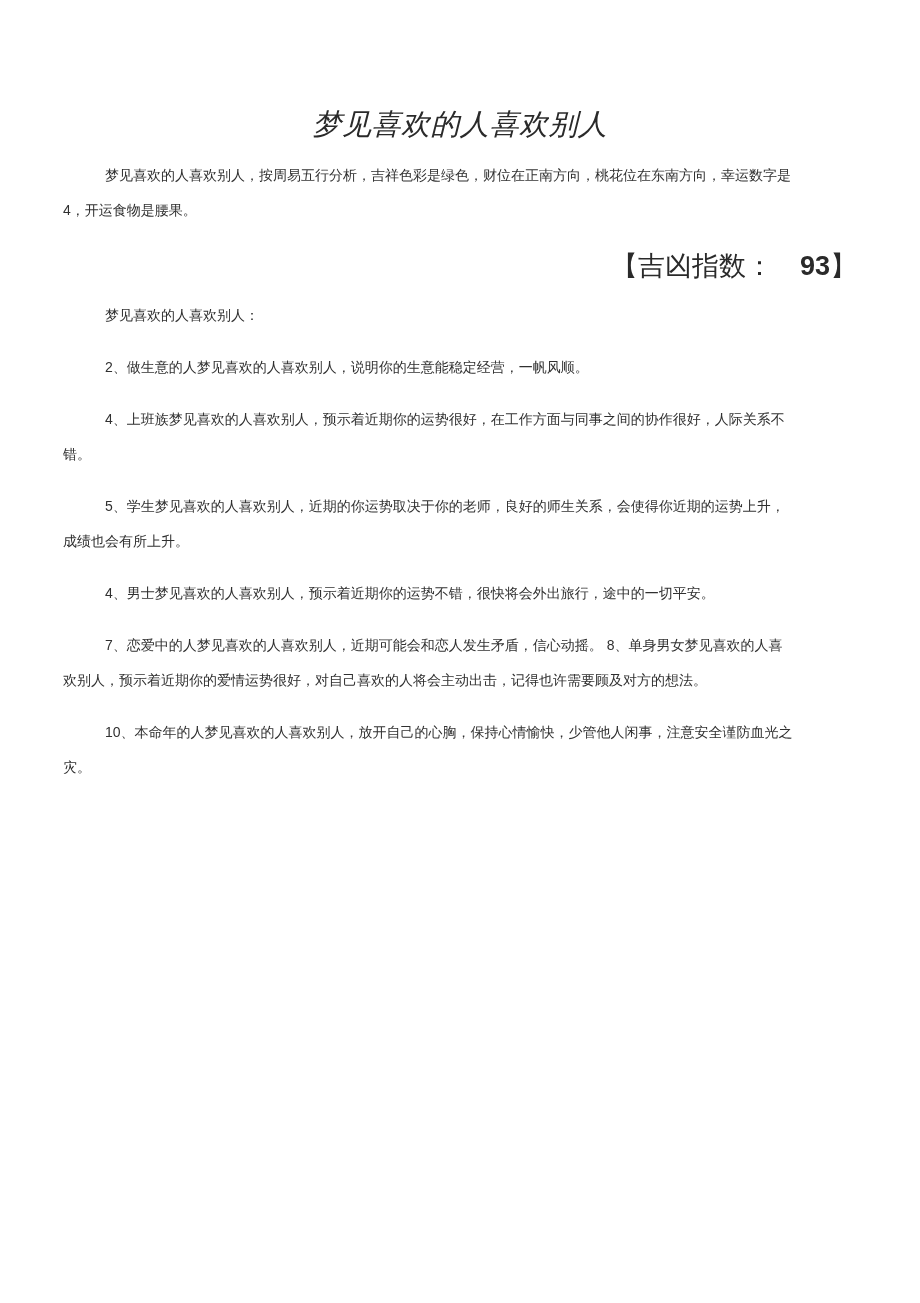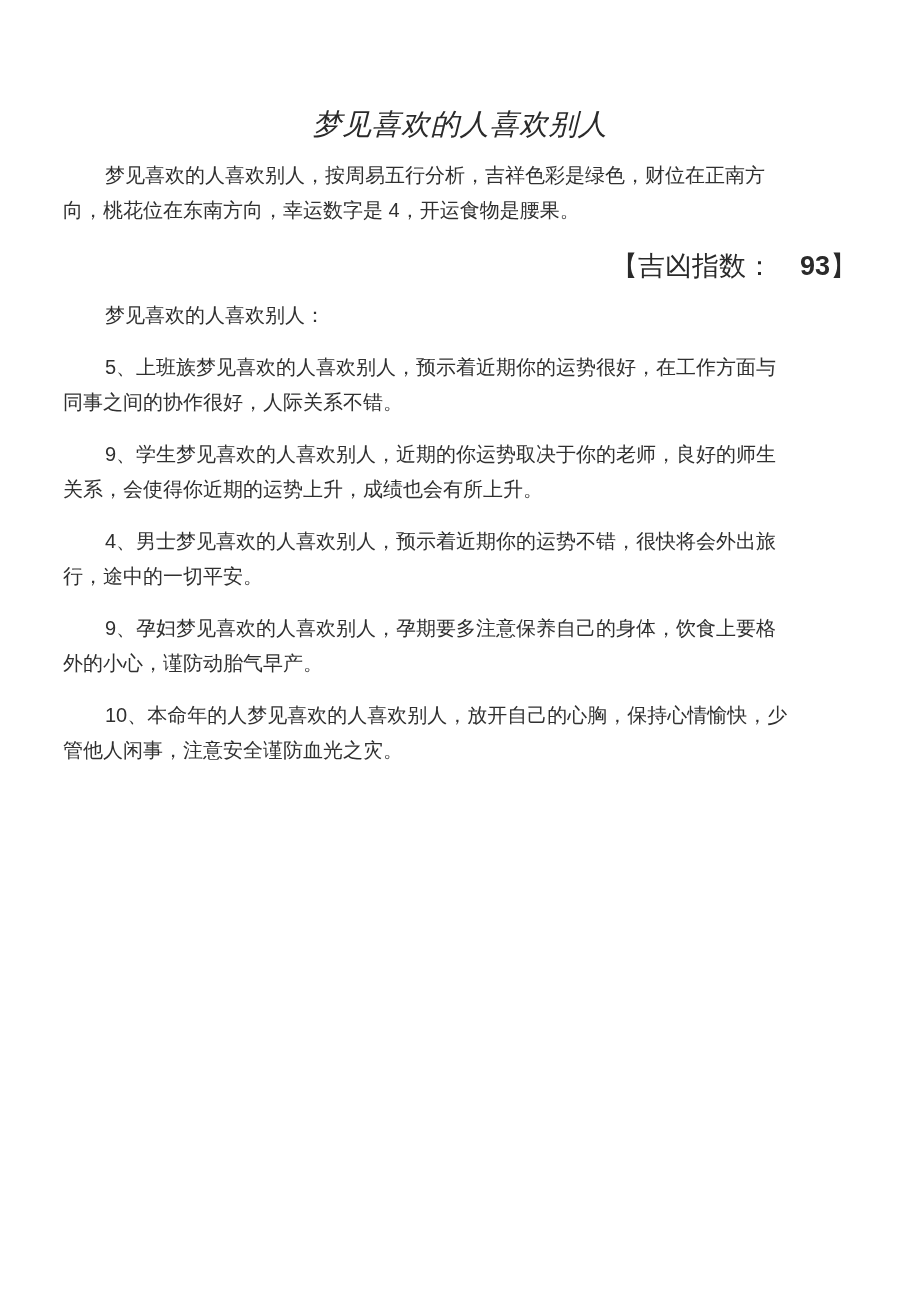--- a/index.html
+++ b/index.html
@@ -27,21 +27,21 @@
     font-weight: 400;
     line-height: 42px;
     text-align: center;
     color: #2a2a2a;
     letter-spacing: 0.5px;
     font-style: italic;
   }
   .para {
     width: 732px;
     margin: 0 0 17px 63px;
-    font-size: 20px;
+    font-size: 14px;
     line-height: 35px;
     text-align: left;
     text-indent: 42px;
     word-break: break-all;
     color: #303030;
   }
   .intro {
     margin-bottom: 18px;
   }
   .index-heading {
@@ -66,20 +66,21 @@
 
   <h1 class="title">梦见喜欢的人喜欢别人</h1>
 
   <p class="para intro">梦见喜欢的人喜欢别人，按周易五行分析，吉祥色彩是绿色，财位在正南方向，桃花位在东南方向，幸运数字是 4，开运食物是腰果。</p>
 
   <h2 class="index-heading"><span>【吉凶指数：　</span><span class="score">93</span><span>】</span></h2>
 
   <p class="para list-intro">梦见喜欢的人喜欢别人：</p>
 
   <div id="items">
-      <p class="para item">5、上班族梦见喜欢的人喜欢别人，预示着近期你的运势很好，在工作方面与同事之间的协作很好，人际关系不错。</p>
-      <p class="para item">9、学生梦见喜欢的人喜欢别人，近期的你运势取决于你的老师，良好的师生关系，会使得你近期的运势上升，成绩也会有所上升。</p>
+      <p class="para item">2、做生意的人梦见喜欢的人喜欢别人，说明你的生意能稳定经营，一帆风顺。</p>
+      <p class="para item">4、上班族梦见喜欢的人喜欢别人，预示着近期你的运势很好，在工作方面与同事之间的协作很好，人际关系不错。</p>
+      <p class="para item">5、学生梦见喜欢的人喜欢别人，近期的你运势取决于你的老师，良好的师生关系，会使得你近期的运势上升，成绩也会有所上升。</p>
       <p class="para item">4、男士梦见喜欢的人喜欢别人，预示着近期你的运势不错，很快将会外出旅行，途中的一切平安。</p>
-      <p class="para item">9、孕妇梦见喜欢的人喜欢别人，孕期要多注意保养自己的身体，饮食上要格外的小心，谨防动胎气早产。</p>
+      <p class="para item">7、恋爱中的人梦见喜欢的人喜欢别人，近期可能会和恋人发生矛盾，信心动摇。 8、单身男女梦见喜欢的人喜欢别人，预示着近期你的爱情运势很好，对自己喜欢的人将会主动出击，记得也许需要顾及对方的想法。</p>
       <p class="para item">10、本命年的人梦见喜欢的人喜欢别人，放开自己的心胸，保持心情愉快，少管他人闲事，注意安全谨防血光之灾。</p>
     </div>
 
 </div>
 
 </body></html>

